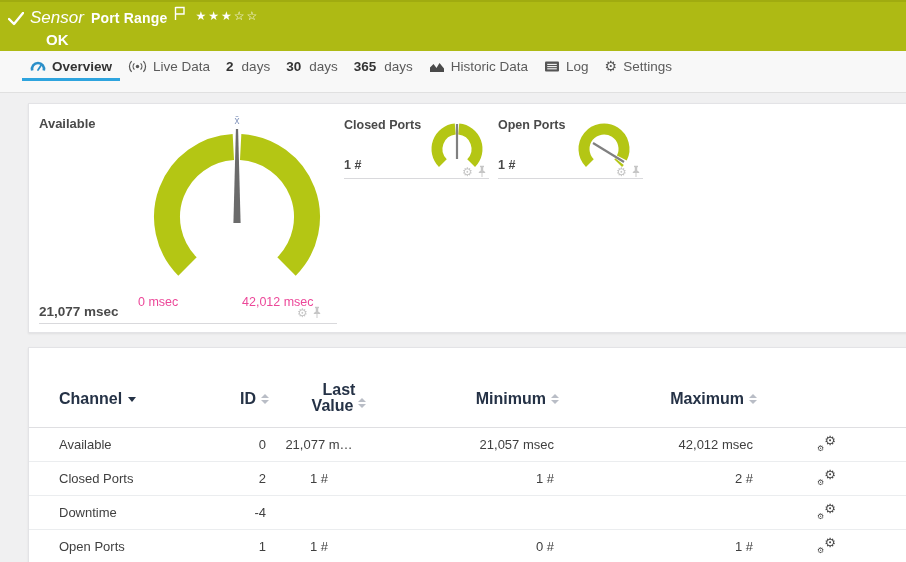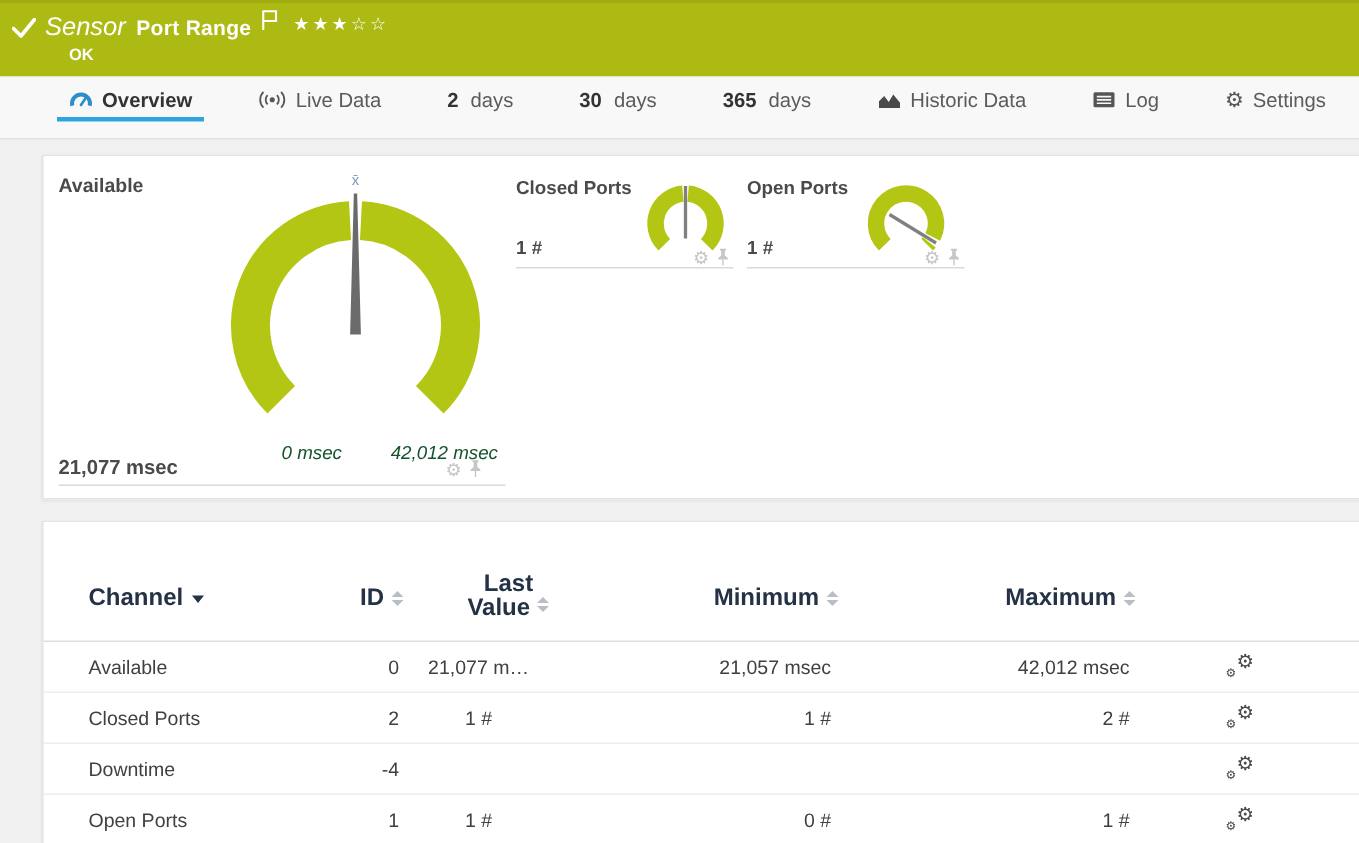--- a/index.html
+++ b/index.html
@@ -10,39 +10,39 @@
     -webkit-font-smoothing:antialiased;
   }
   
   .sensor-header{position:absolute;left:0;top:0;width:906px;height:51px;background:#aeba14;border-top:2px solid #a0ab10;box-sizing:border-box;}
   .title-row{position:absolute;left:8px;top:4px;display:flex;align-items:center;color:#fff;}
   .title-check{margin-right:6px;margin-top:2px;}
   .title-type{font-style:italic;font-size:17px;font-weight:400;margin-right:7px;}
   .title-name{font-size:14px;font-weight:700;letter-spacing:.2px;}
   .title-flag{margin-left:6px;margin-bottom:8px;}
   .title-stars{margin-left:10px;margin-bottom:4px;font-size:12px;letter-spacing:2px;color:#fff;}
-  .status-ok{position:absolute;left:46px;top:29px;color:#fff;font-size:11px;font-weight:700;}
+  .status-ok{position:absolute;left:46px;top:29px;color:#fff;font-size:15px;font-weight:700;}
   
   .tabbar{position:absolute;left:0;top:51px;width:906px;height:42px;background:#f8f8f8;border-bottom:1px solid #e0e0e0;box-sizing:border-box;
-    display:flex;align-items:stretch;justify-content:flex-end;padding:0 14px 11px 22px;gap:28px;}
+    display:flex;align-items:stretch;justify-content:flex-start;padding:0 14px 11px 22px;}
   .tab{display:flex;align-items:center;gap:6px;position:relative;padding:0 8px;font-size:13.5px;color:#5b5b5b;cursor:pointer;}
   .tab .num{font-weight:700;color:#333;margin-right:2px;}
   .tab.active{color:#333;font-weight:700;}
   .tab.active::after{content:"";position:absolute;left:0;right:0;bottom:0;height:3px;background:#2ea4de;}
   .tabicon{flex:0 0 auto;display:block;}
   .gear-glyph{font-size:14px;color:#555;line-height:1;}
   
   .panel{position:absolute;background:#fff;border:1px solid #e3e3e6;box-sizing:border-box;box-shadow:0 1px 2px rgba(0,0,0,.07);}
   #gauges-panel{left:28px;top:103px;width:880px;height:230px;}
   #table-panel{left:28px;top:347px;width:880px;height:217px;}
   
   .cell-label{position:absolute;font-size:13px;font-weight:700;color:#4a4a4a;}
   .cell-value{position:absolute;font-size:13px;font-weight:700;color:#4a4a4a;}
   .cell-border{position:absolute;height:0;border-top:1px solid #d9d9dc;}
-  .scale-label{position:absolute;font-size:12.5px;color:#14532d;text-align:right;width:90px;font-style:italic;}
+  .scale-label{position:absolute;font-size:12.5px;color:#ec4899;text-align:left;width:90px;}
   .mean-marker{position:absolute;font-size:10px;color:#8496bd;width:16px;text-align:center;}
   .minitools{position:absolute;display:flex;align-items:center;gap:4px;}
   .minitools .gear-sm{font-size:12px;color:#c6c6c6;line-height:1;cursor:pointer;}
   
   .thead{position:relative;height:79px;border-bottom:1px solid #dfdfe2;font-size:16px;font-weight:700;color:#253246;}
   .th{position:absolute;display:flex;align-items:center;cursor:pointer;}
   .th-channel{left:30px;top:42px;}
   .th-id{left:150px;top:42px;width:90px;justify-content:flex-end;}
   .th-last{left:255px;top:34px;width:110px;flex-direction:column;align-items:center;line-height:16px;}
   .th-last .l2{display:flex;align-items:flex-start;}

